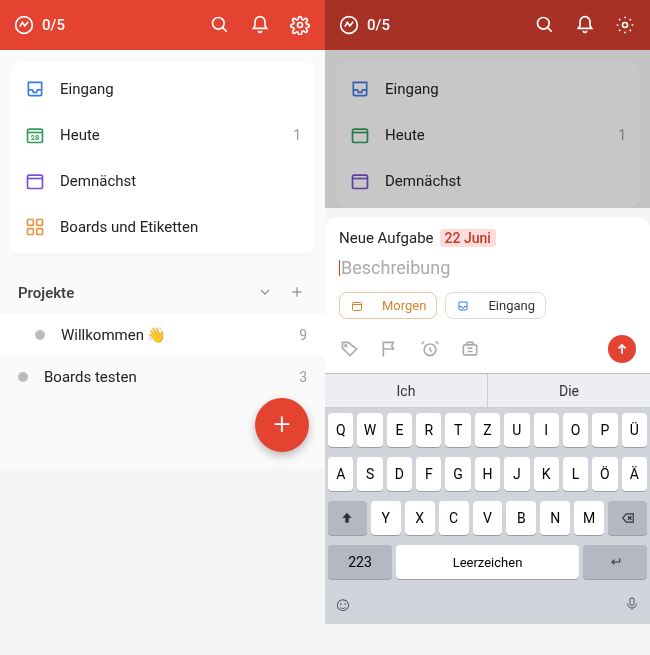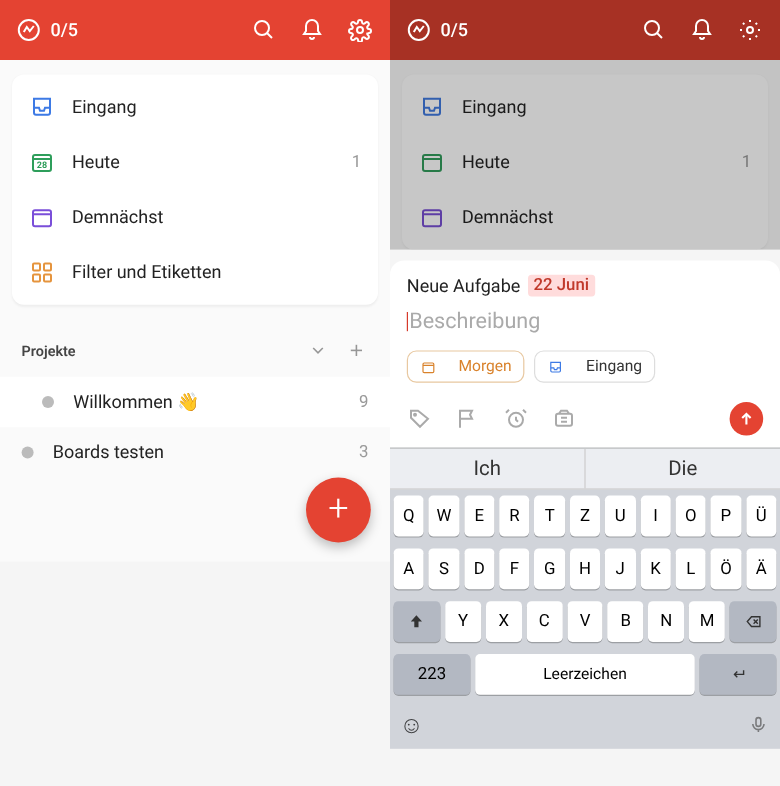--- a/index.html
+++ b/index.html
@@ -15,21 +15,21 @@
   .header-icons { display: flex; gap: 18px; }
   .header-icons .hi { width: 22px; height: 22px; display: flex; align-items: center; justify-content: center; }
   svg { display: block; }
   .content { flex: 1; background: #fafafa; overflow: hidden; }
   .content-dim { filter: brightness(0.78) saturate(0.95); pointer-events: none; }
   .card { background: #fff; border-radius: 10px; margin: 12px 10px 0 10px; padding: 4px 0; box-shadow: 0 1px 2px rgba(0,0,0,0.05); }
   .row { display: flex; align-items: center; padding: 12px 14px; font-size: 15px; color: #222; }
   .row .icon { width: 22px; height: 22px; margin-right: 14px; display: flex; align-items: center; justify-content: center; }
   .row .label { flex: 1; }
   .row .badge { color: #999; font-size: 14px; }
-  .section { display: flex; align-items: center; padding: 12px 18px; margin-top: 18px; color: #444; font-size: 12px; font-weight: 600; }
+  .section { display: flex; align-items: center; padding: 12px 18px; margin-top: 18px; color: #444; font-size: 15px; font-weight: 600; }
   .section-spacer { flex: 1; }
   .section .ai { width: 18px; height: 18px; margin-left: 14px; opacity: 0.6; }
   .proj-row { display: flex; align-items: center; padding: 12px 18px; font-size: 15px; color: #222; }
   .dot { width: 10px; height: 10px; border-radius: 50%; background: #bbb; margin-right: 16px; }
   .proj-label { flex: 1; }
   .proj-count { color: #999; font-size: 14px; }
   .fab { position: absolute; bottom: 16px; right: 16px; width: 54px; height: 54px; border-radius: 50%; background: #e44332; display: flex; align-items: center; justify-content: center; box-shadow: 0 4px 10px rgba(0,0,0,0.25); }
   .fab span { color: #fff; font-size: 30px; font-weight: 300; line-height: 1; margin-top: -3px; }
   .overlay-bg { position: absolute; top: 0; left: 0; right: 0; height: 217px; }
   .quickadd { position: absolute; top: 217px; left: 0; right: 0; bottom: 0; background: #fff; display: flex; flex-direction: column; border-top-left-radius: 12px; border-top-right-radius: 12px; }
@@ -41,21 +41,21 @@
   .qa-chips { display: flex; gap: 8px; margin-top: 14px; }
   .chip { display: inline-flex; align-items: center; gap: 18px; border: 1px solid #ddd; border-radius: 8px; padding: 5px 10px; font-size: 13px; color: #333; background: #fff; }
   .chip-orange { color: #d9822b; border-color: #e8c8a0; }
   .chip .cicon { width: 14px; height: 14px; display: flex; align-items: center; justify-content: center; }
   .qa-iconbar { display: flex; align-items: center; gap: 18px; margin-top: 12px; padding: 4px 0 10px 0; }
   .qa-iconbar .qi { width: 22px; height: 22px; opacity: 0.55; display: flex; align-items: center; justify-content: center; }
   .qa-iconbar-spacer { flex: 1; }
   .send { width: 28px; height: 28px; border-radius: 50%; background: #e44332; display: flex; align-items: center; justify-content: center; opacity: 1; }
   .keyboard { background: #d1d4da; flex: 1; display: flex; flex-direction: column; border-top: 1px solid #bbb;}
   .sugg { display: flex; background: #eceef2; border-bottom: 1px solid #ccc; height: 34px; }
-  .sugg div { flex: 1; text-align: center; line-height: 34px; font-size: 17px; color: #333; border-right: 1px solid #ccc; }
+  .sugg div { flex: 1; text-align: center; line-height: 34px; font-size: 14px; color: #333; border-right: 1px solid #ccc; }
   .sugg div:last-child { border-right: none; }
   .krow { display: flex; gap: 4px; padding: 5px 3px; justify-content: center; }
   .key { background: #fff; border-radius: 4px; box-shadow: 0 1px 0 rgba(0,0,0,0.25); height: 34px; display: flex; align-items: center; justify-content: center; font-size: 14px; flex: 1; min-width: 0; }
   .key-dark { background: #b3b8c2; }
   .key-wide { flex: 1.4; }
   .key-shift, .key-bksp { flex: 1.3; }
   .spacebar { flex: 4; font-size: 13px; }
   .kbot { display: flex; gap: 4px; padding: 5px 3px; align-items: center; }
   .kbot .emo, .kbot .mic { width: 30px; height: 30px; display:flex; align-items:center; justify-content:center; opacity: 0.7; font-size: 20px; }
 </style>
@@ -131,21 +131,21 @@
       </div>
       <div class="row">
         <div class="icon">
           <svg width="20" height="20" viewBox="0 0 24 24" fill="none" stroke="#e5943d" stroke-width="2">
               <rect x="3" y="3" width="7" height="7" rx="1"></rect>
               <rect x="14" y="3" width="7" height="7" rx="1"></rect>
               <rect x="3" y="14" width="7" height="7" rx="1"></rect>
               <rect x="14" y="14" width="7" height="7" rx="1"></rect>
             </svg>
         </div>
-        <div class="label">Filter und Etiketten</div>
+        <div class="label">Boards und Etiketten</div>
       </div>
     </div>
 
     <div class="section">
       <span>Projekte</span>
       <div class="section-spacer"></div>
       <div class="ai">
         <svg width="16" height="16" viewBox="0 0 24 24" fill="none" stroke="#555" stroke-width="2">
             <polyline points="6 9 12 15 18 9"></polyline>
           </svg>

